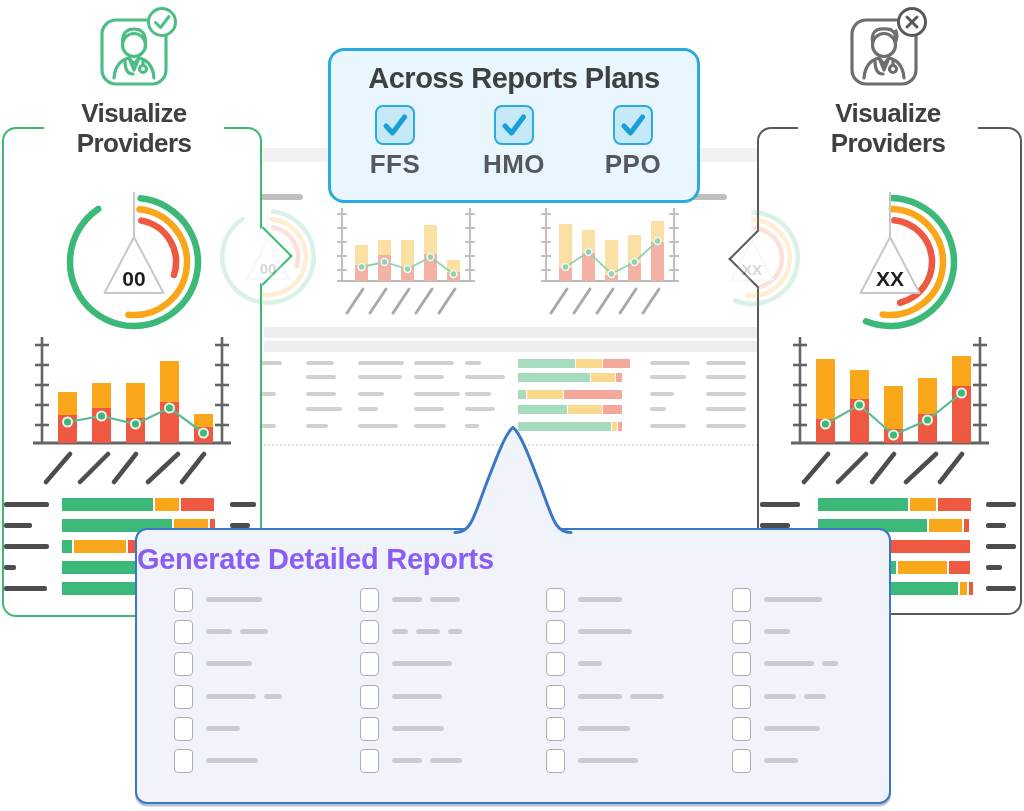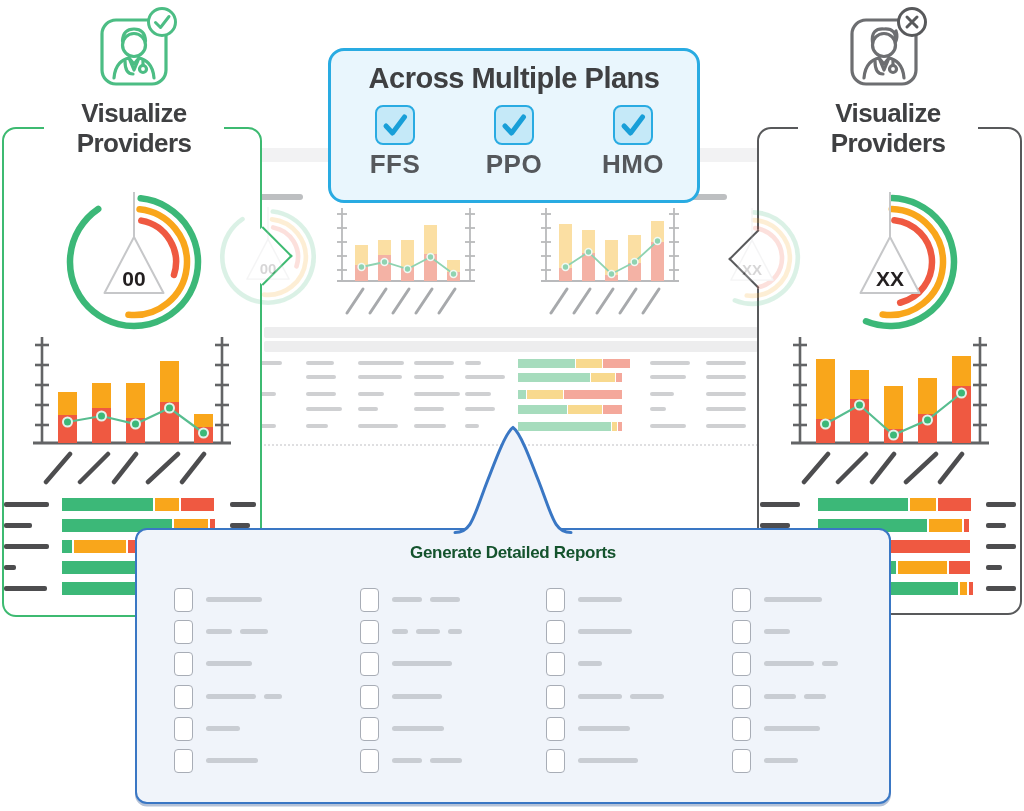--- a/index.html
+++ b/index.html
@@ -48,21 +48,21 @@
   .plan-option{display:flex;flex-direction:column;align-items:center;width:64px;}
   .plan-check{width:36px;height:36px;background:#c5e9f8;border:2.5px solid #29abe2;border-radius:8px;
               display:flex;align-items:center;justify-content:center;}
   .plan-label{margin-top:4px;font-size:26px;font-weight:bold;color:#55585c;letter-spacing:0.5px;}
 
   
   .report-callout{position:absolute;left:135px;top:528px;width:756px;height:276px;background:#f0f4fa;
                   border:2.5px solid #3a77c4;border-radius:12px;z-index:6;box-sizing:border-box;
                   box-shadow:0 2.5px 0 rgba(42,80,140,0.35);}
   .spike{position:absolute;left:432px;top:412px;z-index:7;}
-  .rc-title{margin-top:13px;text-align:center;font-size:17px;font-weight:bold;color:#14532d;letter-spacing:-0.3px;}
+  .rc-title{margin-top:13px;text-align:left;font-size:29px;font-weight:bold;color:#8b5cf6;letter-spacing:-0.3px;}
   .chk-item{position:absolute;display:flex;align-items:center;height:23px;}
   .chk-box{width:17px;height:22px;border:1.5px solid #a8adb6;border-radius:4px;background:#fff;flex:none;}
   .chk-segs{display:flex;align-items:center;margin-left:13px;}
   .chk-seg{height:5px;border-radius:2.5px;background:#c9cdd3;margin-right:8px;}
 </style>
 </head>
 <body>
 
 <div id="stage">
 
@@ -390,45 +390,45 @@
       <path d="M37,54 L42,66 L47,54"></path>
       <path d="M33,57 C33,66 36,70 41,70"></path>
       <path d="M51,56 L51,61"></path>
       <circle cx="51" cy="65" r="3.5"></circle>
     </g>
     <circle cx="70" cy="18" r="13.5" fill="#fff" stroke="#58595b" stroke-width="3"></circle>
     <path d="M65,13 L75,23 M75,13 L65,23" fill="none" stroke="#58595b" stroke-width="3" stroke-linecap="round"></path>
   </svg>
 
   <div class="top-callout">
-    <div class="tc-title">Across Multiple Plans</div>
+    <div class="tc-title">Across Reports Plans</div>
     <div class="tc-row">
       <div class="plan-option">
         <div class="plan-check">
           <svg width="28" height="28" viewBox="0 0 28 28">
             <path d="M5,15 L11.5,22 L23.5,6" fill="none" stroke="#189fd8" stroke-width="5" stroke-linecap="round" stroke-linejoin="round"></path>
           </svg>
         </div>
         <div class="plan-label">FFS</div>
       </div>
       <div class="plan-option">
         <div class="plan-check">
           <svg width="28" height="28" viewBox="0 0 28 28">
             <path d="M5,15 L11.5,22 L23.5,6" fill="none" stroke="#189fd8" stroke-width="5" stroke-linecap="round" stroke-linejoin="round"></path>
           </svg>
         </div>
-        <div class="plan-label">PPO</div>
+        <div class="plan-label">HMO</div>
       </div>
       <div class="plan-option">
         <div class="plan-check">
           <svg width="28" height="28" viewBox="0 0 28 28">
             <path d="M5,15 L11.5,22 L23.5,6" fill="none" stroke="#189fd8" stroke-width="5" stroke-linecap="round" stroke-linejoin="round"></path>
           </svg>
         </div>
-        <div class="plan-label">HMO</div>
+        <div class="plan-label">PPO</div>
       </div>
     </div>
   </div>
 
   <svg class="spike" width="170" height="125" viewBox="0 0 170 125">
     <path d="M23,121 C38,121 40,108 52,78 C62,52 72,20 81,15 C90,20 100,52 110,78 C122,108 124,121 139,121 L139,125 L23,125 Z" fill="#f0f4fa"></path>
     <path d="M23,120.5 C38,120.5 41,108 52,78 C62,52 73,21 81,15.5 C89,21 100,52 110,78 C121,108 124,120.5 139,120.5" fill="none" stroke="#3a77c4" stroke-width="3" stroke-linecap="round"></path>
   </svg>
 
   <div class="report-callout">

